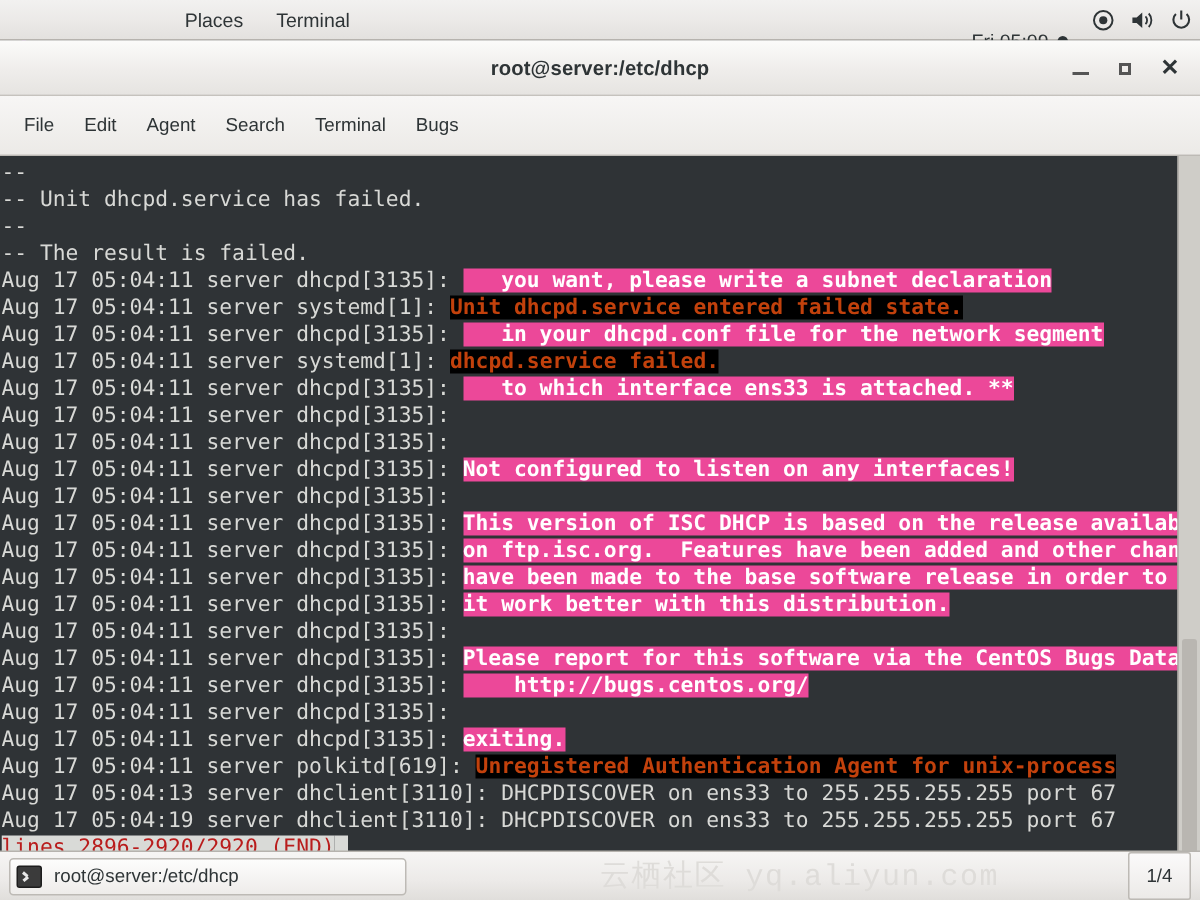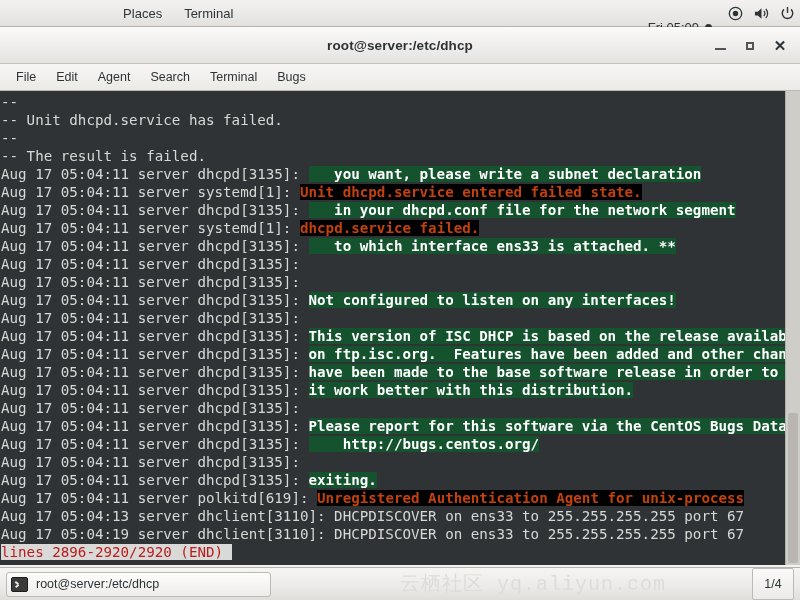--- a/index.html
+++ b/index.html
@@ -40,41 +40,41 @@
   }
   #title-text{ font-size:13.5px; color:#2e3436; font-weight:700; letter-spacing:0.1px;}
   #winbtns{ position:absolute; right:6px; top:0; height:37px; display:flex; align-items:center; gap:2px;}
   .wb{ width:28px;height:28px; display:flex;align-items:center;justify-content:center;
        font-size:13px; color:#2e3436; cursor:default;}
   .wb .minglyph{ display:block; width:11px;height:2px; background:#555; margin-top:7px;}
   .wb .maxglyph{ display:block; width:8px;height:8px; border:2px solid #555;}
   .wb .closeglyph{ font-size:15px; font-weight:700; line-height:1; color:#2e3436; font-family:"Liberation Sans",sans-serif;}
 
   #menubar{
-    height:27px; background:linear-gradient(to bottom,#f7f6f5,#eceae7);
+    height:40px; background:linear-gradient(to bottom,#f7f6f5,#eceae7);
     border-bottom:1px solid #bdbab5;
     display:flex; align-items:center; padding-left:6px;
     font-size:12.5px; color:#2e3436;
   }
   .menu-item{ padding:0 10px; height:29px; line-height:29px; cursor:default;}
 
   
   #term-wrap{ position:relative; height:474px; background:#2e3436; display:flex; }
   #term{
     position:relative; flex:1 1 auto; overflow:hidden;
     background:#2f3336;
     font-family:"DejaVu Sans Mono","Liberation Mono",monospace;
     font-size:14.2px; line-height:18px;
     padding:2px 0 0 1px;
     color:#d9dad7;
     white-space:pre;
   }
   .tline{ height:18px; line-height:18px; white-space:pre; overflow:hidden; }
   .seg{ white-space:pre; }
-  .hl-red{ background:#14532d; color:#ffffff; font-weight:700;}
+  .hl-red{ background:#ec4899; color:#ffffff; font-weight:700;}
   .hl-black{ background:#000000; color:#c2410c; font-weight:700;}
   .plain{ color:#d8d9d6; }
   .inv{ background:#d9dad7; color:#b91c1c; }
   .cursorblk{ background:#d9dad7; color:#2f3336; }
 
   #scrollbar{
     width:15px; flex:0 0 15px;
     background:#cfcdc8;
     border-left:1px solid #b3b0ab;
     position:relative;

